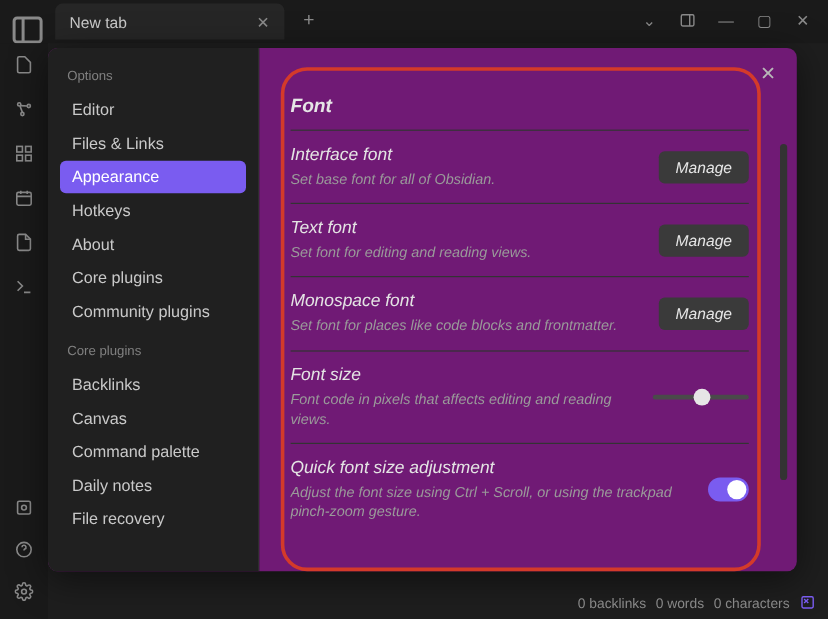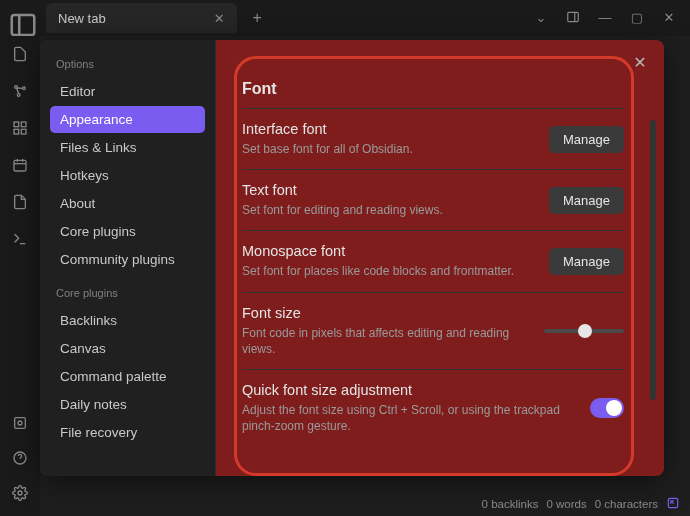--- a/index.html
+++ b/index.html
@@ -52,21 +52,21 @@
     color: #8a8a8a;
   }
   .ribbon .bottom { margin-top: auto; padding-bottom: 12px; display: flex; flex-direction: column; gap: 16px; align-items:center; }
   .ribbon svg { width: 16px; height: 16px; }
 
   
   .settings {
     position: absolute;
     left: 40px; top: 40px;
     width: 624px; height: 436px;
-    background: #7f1d1d;
+    background: #701a75;
     border-radius: 8px;
     display: flex;
     box-shadow: 0 6px 30px rgba(0,0,0,0.5);
     overflow: hidden;
   }
 
   .nav {
     width: 176px;
     background: #202020;
     padding: 12px 10px 0 10px;
@@ -101,20 +101,21 @@
   }
   .close-panel {
     position: absolute; right: 14px; top: 12px;
     color: #b8b8b8; cursor: pointer; font-size: 16px;
     width: 20px; height: 20px; display:flex; align-items:center; justify-content:center;
   }
   .content-inner {
     height: 100%;
     overflow-y: hidden;
     padding-right: 14px;
+    font-style: italic;
   }
   .section-title {
     font-size: 16px; font-weight: 600;
     color: #e6e6e6;
     padding: 14px 0 10px 0;
     margin-top: 26px;
   }
 
   .row {
     display: flex; align-items: center;
@@ -265,22 +266,22 @@
           <path d="M19.4 15a1.7 1.7 0 0 0 .34 1.87l.06.06a2 2 0 1 1-2.83 2.83l-.06-.06a1.7 1.7 0 0 0-1.87-.34 1.7 1.7 0 0 0-1 1.56V21a2 2 0 0 1-4 0v-.09a1.7 1.7 0 0 0-1-1.56 1.7 1.7 0 0 0-1.87.34l-.06.06a2 2 0 1 1-2.83-2.83l.06-.06a1.7 1.7 0 0 0 .34-1.87 1.7 1.7 0 0 0-1.56-1H3a2 2 0 0 1 0-4h.09a1.7 1.7 0 0 0 1.56-1 1.7 1.7 0 0 0-.34-1.87l-.06-.06A2 2 0 1 1 7.08 4.25l.06.06a1.7 1.7 0 0 0 1.87.34H9a1.7 1.7 0 0 0 1-1.56V3a2 2 0 0 1 4 0v.09a1.7 1.7 0 0 0 1 1.56 1.7 1.7 0 0 0 1.87-.34l.06-.06a2 2 0 1 1 2.83 2.83l-.06.06a1.7 1.7 0 0 0-.34 1.87V9a1.7 1.7 0 0 0 1.56 1H21a2 2 0 0 1 0 4h-.09a1.7 1.7 0 0 0-1.56 1z"></path>
         </svg></span>
   </div>
 </div>
 
 <div class="settings">
 
   <div class="nav">
     <h6>Options</h6>
     <div class="nav-item">Editor</div>
+    <div class="nav-item">Files &amp; Links</div>
     <div class="nav-item active">Appearance</div>
-    <div class="nav-item">Files &amp; Links</div>
     <div class="nav-item">Hotkeys</div>
     <div class="nav-item">About</div>
     <div class="nav-item">Core plugins</div>
     <div class="nav-item">Community plugins</div>
 
     <h6>Core plugins</h6>
     <div class="nav-item">Backlinks</div>
     <div class="nav-item">Canvas</div>
     <div class="nav-item">Command palette</div>
     <div class="nav-item">Daily notes</div>

